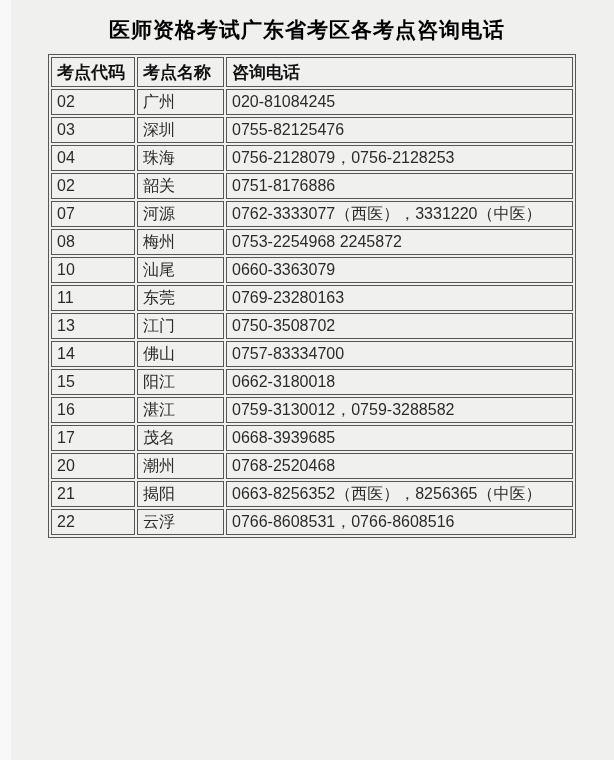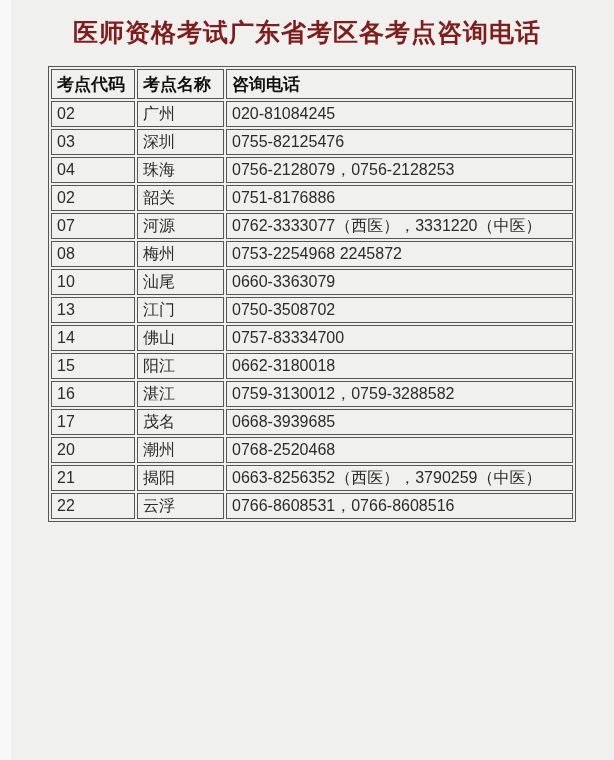--- a/index.html
+++ b/index.html
@@ -25,30 +25,30 @@
     left: 0; top: 0;
     width: 11px; height: 760px;
     background: #f8f8f8;
   }
 
   .title {
     position: absolute;
     left: 0; top: 16px;
     width: 614px;
     text-align: center;
-    font-size: 25px;
+    font-size: 21px;
     font-weight: bold;
-    color: #7f1d1d;
+    color: #000000;
     letter-spacing: 1px;
   }
 
   .table-wrap {
     position: absolute;
     left: 48px;
-    top: 66px;
+    top: 54px;
     width: 508px;
     border-radius: 19px;
   }
 
   table.phone-table {
     width: 528px;
     border-collapse: separate;
     border-spacing: 2px;
     border: 1px solid #555555;
     background: #f0f0ef;
@@ -135,20 +135,25 @@
             <td>08</td>
             <td>梅州</td>
             <td>0753-2254968 2245872</td>
           </tr>
           <tr>
             <td>10</td>
             <td>汕尾</td>
             <td>0660-3363079</td>
           </tr>
           <tr>
+            <td>11</td>
+            <td>东莞</td>
+            <td>0769-23280163</td>
+          </tr>
+          <tr>
             <td>13</td>
             <td>江门</td>
             <td>0750-3508702</td>
           </tr>
           <tr>
             <td>14</td>
             <td>佛山</td>
             <td>0757-83334700</td>
           </tr>
           <tr>
@@ -167,21 +172,21 @@
             <td>0668-3939685</td>
           </tr>
           <tr>
             <td>20</td>
             <td>潮州</td>
             <td>0768-2520468</td>
           </tr>
           <tr>
             <td>21</td>
             <td>揭阳</td>
-            <td>0663-8256352（西医），3790259（中医）</td>
+            <td>0663-8256352（西医），8256365（中医）</td>
           </tr>
           <tr>
             <td>22</td>
             <td>云浮</td>
             <td>0766-8608531，0766-8608516</td>
           </tr>
         </tbody>
     </table>
   </div>
 </div>

